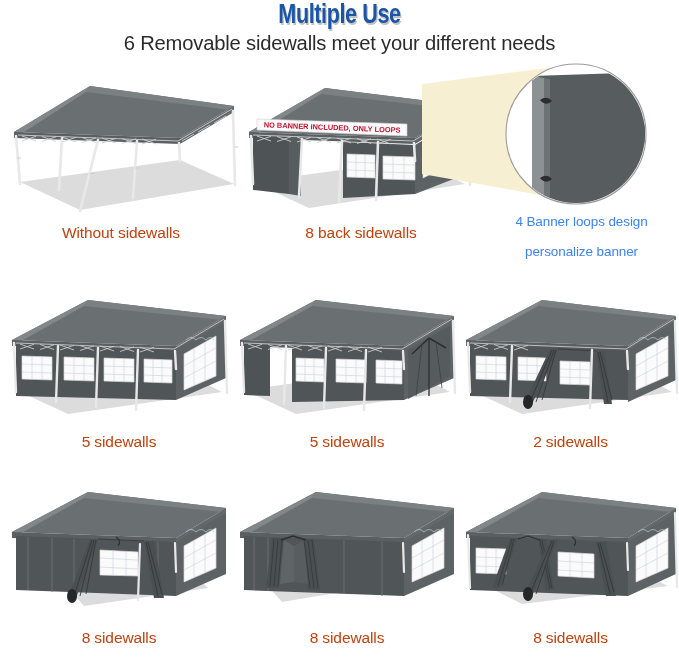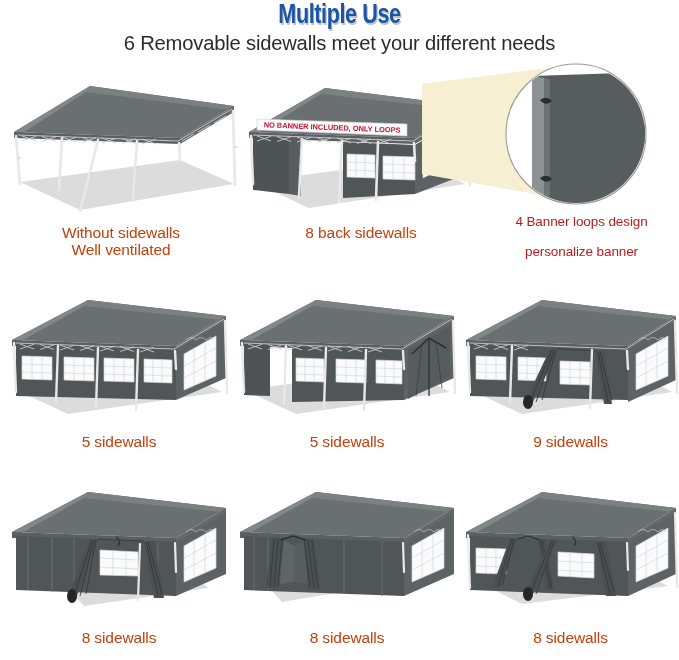--- a/index.html
+++ b/index.html
@@ -23,21 +23,21 @@
     transform:scaleX(0.985);transform-origin:center top;
   }
 
   
   .cell{position:absolute;}
   .art{position:absolute;left:0;top:0;}
   .cap{
     position:absolute;left:0;width:100%;text-align:center;
     font-size:15.5px;color:#c2410c;line-height:17.5px;letter-spacing:-0.1px;
   }
-  .cap.small{font-size:13.5px;line-height:15.5px;color:#b91c1c;}
+  .cap.small{font-size:13.5px;line-height:15.5px;color:#3b82f6;}
 
   
   #cell-no-sidewalls{left:2px;  top:72px; width:238px;height:190px;}
   #cell-3-back     {left:243px; top:78px; width:236px;height:184px;}
   #cell-loops      {left:484px; top:62px; width:195px;height:205px;}
   
   #cell-5a{left:8px;  top:292px;width:222px;height:170px;}
   #cell-5b{left:236px;top:292px;width:222px;height:170px;}
   #cell-6 {left:462px;top:292px;width:217px;height:170px;}
   
@@ -80,21 +80,20 @@
         <line x1="135" y1="69" x2="131" y2="126"></line>
       </g>
       <g stroke="#cdcdcd" stroke-width="1" fill="none">
         <line x1="15" y1="86" x2="19" y2="86"></line>
           <line x1="88" y1="102" x2="93" y2="101"></line>
         <line x1="232" y1="75" x2="236" y2="75"></line>
           <line x1="133" y1="96" x2="137" y2="96"></line>
       </g>
     </svg>
     <div class="cap" style="top:152px">Without sidewalls</div>
-    <div class="cap" style="top:169px">Well ventilated</div>
   </div>
 
   <div class="cell" id="cell-3-back">
     <svg class="art" width="236" height="150" viewBox="0 0 236 150">
       <polygon points="10,104 66,130 222,106 172,82" fill="#dcdcdc"></polygon>
       <polygon points="6,54 82,10 226,28 172,60" fill="#6a6f72"></polygon>
       <polygon points="6,54 82,10 78,16 10,58" fill="#82878a"></polygon>
       <polygon points="82,10 226,28 222,32 78,16" fill="#7b8083"></polygon>
       <polygon points="6,54 172,60 172,66 6,60" fill="#5a5f62"></polygon>
       <polygon points="172,60 226,28 226,34 172,66" fill="#63686b"></polygon>
@@ -288,21 +287,21 @@
         <path d="M26,52.3 L12,57 M46,52.8 L32,57.5 M66,53.3 L52,58"></path>
       </g>
       <g stroke="#e8e8e8" stroke-width="2.4" stroke-linecap="round">
         <line x1="6" y1="51" x2="8" y2="100"></line>
         <line x1="50" y1="54" x2="48" y2="110"></line>
         <line x1="165" y1="59" x2="166" y2="77"></line>
         <line x1="213" y1="29" x2="215" y2="101"></line>
         <line x1="130" y1="58" x2="128" y2="116"></line>
       </g>
     </svg>
-    <div class="cap" style="top:141px">9 sidewalls</div>
+    <div class="cap" style="top:141px">2 sidewalls</div>
   </div>
 
   <div class="cell" id="cell-8a">
     <svg class="art" width="222" height="144" viewBox="0 0 222 144">
       <polygon points="60,104 76,122 200,104 182,86" fill="#dcdcdc"></polygon>
       <polygon points="4,48 80,8 218,24 168,54" fill="#6a6f72"></polygon>
       <polygon points="4,48 80,8 76,14 8,52" fill="#82878a"></polygon>
       <polygon points="80,8 218,24 214,28 76,14" fill="#7b8083"></polygon>
       <polygon points="4,48 168,54 168,60 4,54" fill="#5a5f62"></polygon>
       <polygon points="168,54 218,24 218,30 168,60" fill="#63686b"></polygon>

